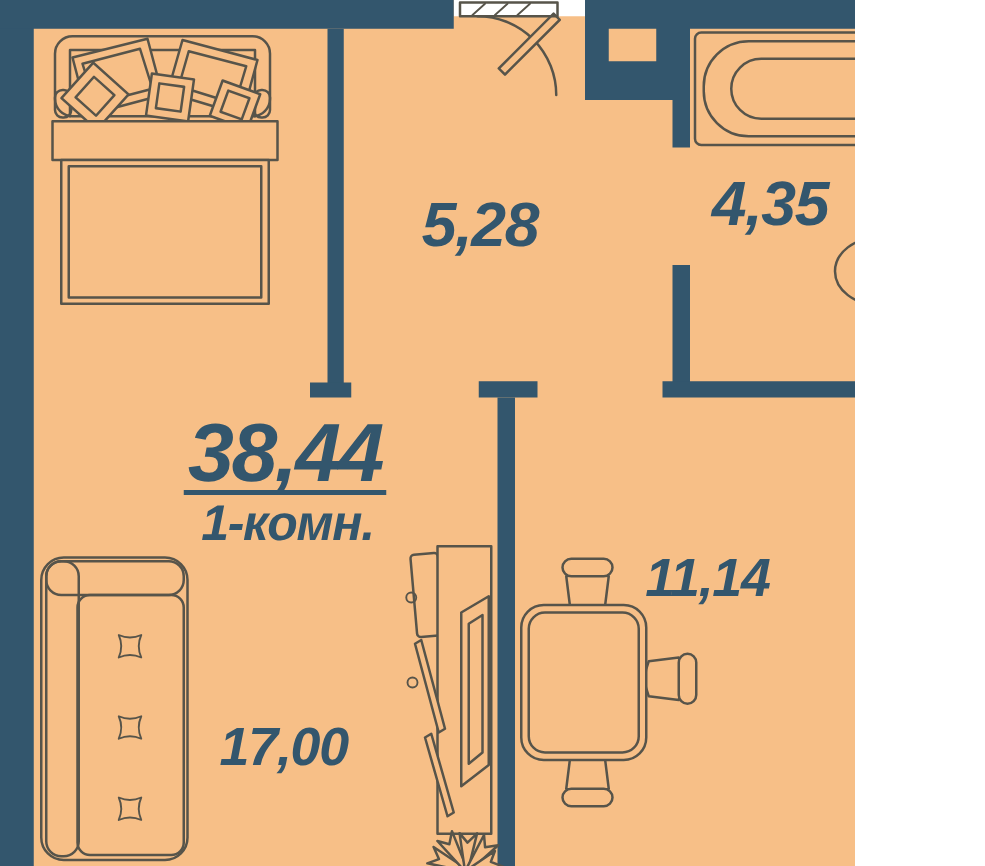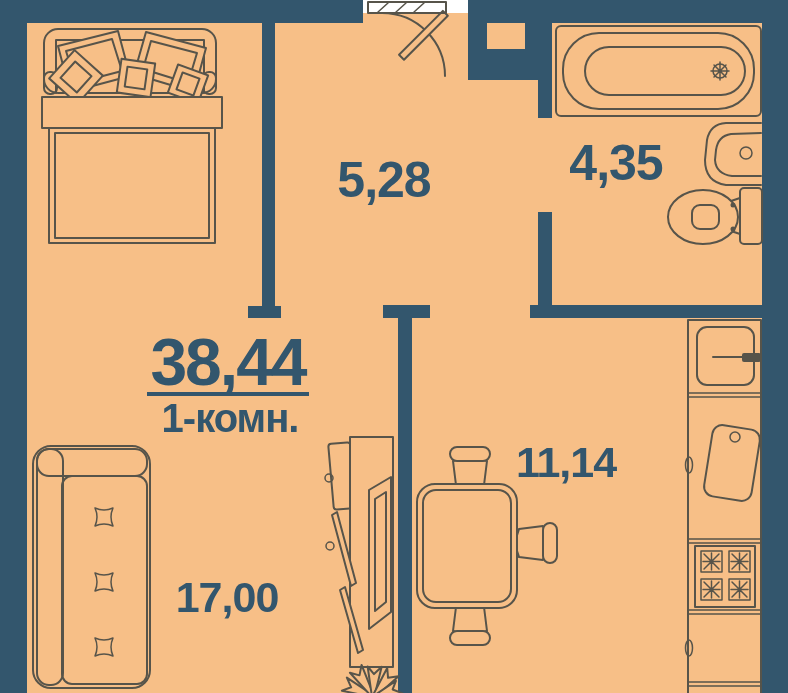--- a/index.html
+++ b/index.html
@@ -1,16 +1,16 @@
 <!DOCTYPE html>
 <html style="--c-wall: #33566d; --c-floor: #f7bf87; --c-line: #57544a; --c-text: #33566d; --c-outside: #ffffff;"><head>
 <meta charset="utf-8">
 <style>
   html,body{margin:0;padding:0;background:#ffffff;}
-  .stage{position:relative;width:788px;height:693px;overflow:hidden;}
+  .stage{position:relative;width:684px;height:693px;overflow:hidden;font-style:italic;}
   svg{display:block;}
   .wall{fill:var(--c-wall,#33566d);}
   .floorfill{fill:var(--c-floor,#f7bf87);}
   .outside{fill:var(--c-outside,#ffffff);}
   .ln{stroke:var(--c-line,#57544a);stroke-width:2;fill:none;stroke-linejoin:round;stroke-linecap:round;}
   .lnf{fill:var(--c-floor,#f7bf87);}
   .thin{stroke-width:1.5;}
   .solid{fill:var(--c-line,#57544a);stroke:none;}
   text.area{font-family:"Liberation Sans",sans-serif;font-weight:bold;font-size:50px;
             fill:var(--c-text,#33566d);text-anchor:middle;letter-spacing:-1px;}

